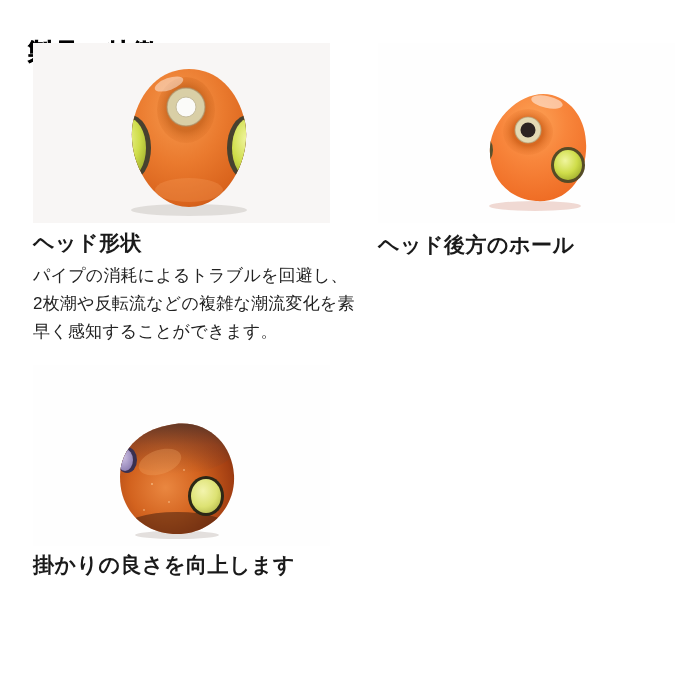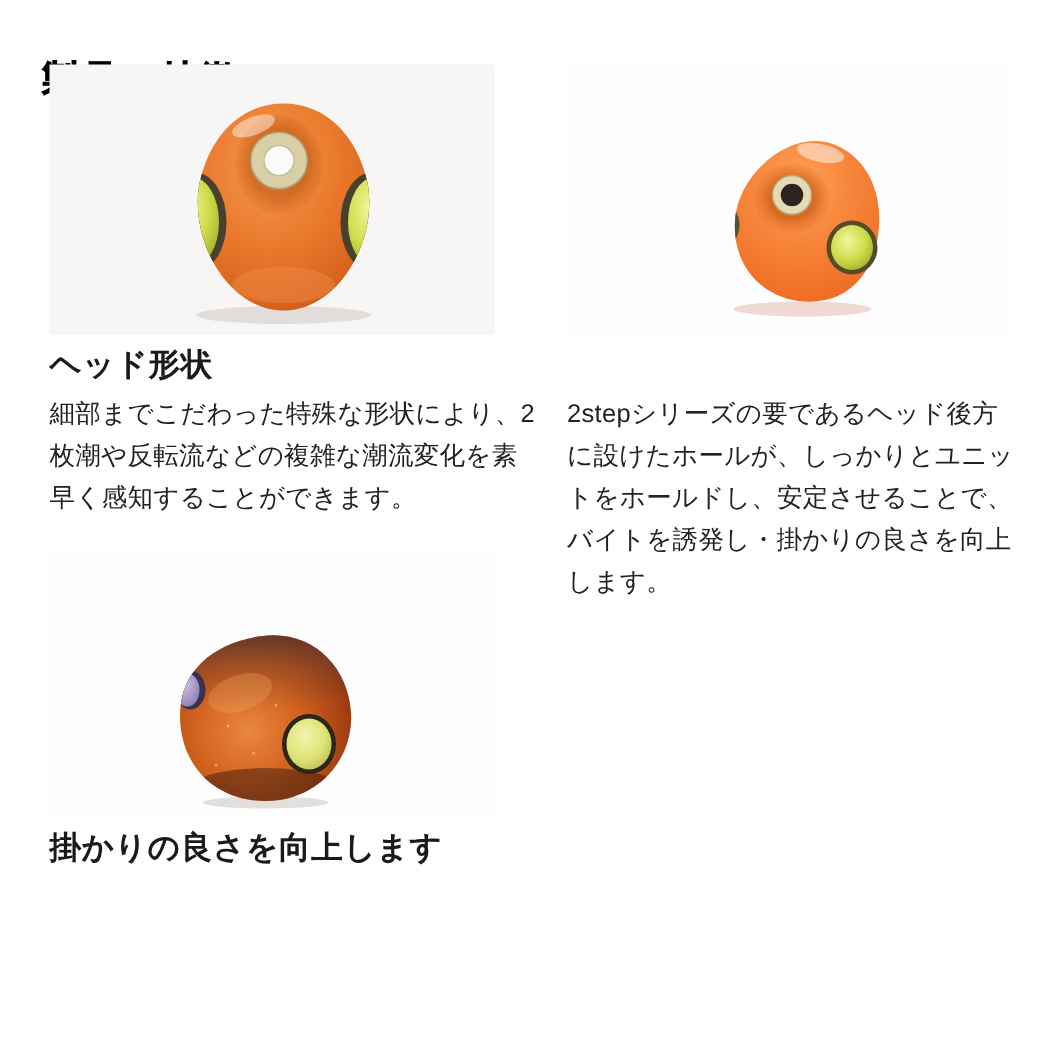--- a/index.html
+++ b/index.html
@@ -121,23 +121,23 @@
       <circle cx="53" cy="40" r="13" fill="#e4dab4"></circle>
       <circle cx="53" cy="40" r="13" fill="none" stroke="#b3a37b" stroke-width="1.2" opacity="0.7"></circle>
       <circle cx="53" cy="40" r="7.5" fill="#2d2422"></circle>
       <ellipse cx="93" cy="75" rx="17" ry="18" fill="#554b26"></ellipse>
       <ellipse cx="93" cy="75" rx="14" ry="15" fill="url(#gemY)"></ellipse>
       <ellipse cx="72" cy="12" rx="16" ry="6" fill="#ffffff" opacity="0.5" transform="rotate(12 72 12)"></ellipse>
     </svg>
   </div>
 
   <h2 class="feature-heading" id="heading-1">ヘッド形状</h2>
-  <p class="feature-body" id="body-1">細部までこだわった特殊な形状により、2枚潮や反転流などの複雑な潮流変化を素早く感知することができます。</p>
+  <p class="feature-body" id="body-1">パイプの消耗によるトラブルを回避し、2枚潮や反転流などの複雑な潮流変化を素早く感知することができます。</p>
 
-  <p class="feature-body" id="body-2">2stepシリーズの要であるヘッド後方に設けたホールが、しっかりとユニットをホールドし、安定させることで、バイトを誘発し・掛かりの良さを向上します。</p>
+  <h2 class="feature-heading" id="heading-2">ヘッド後方のホール</h2>
 
   <div class="image-box white" id="imgbox-3">
     <svg id="lure3" width="126" height="120" viewBox="0 0 126 120">
       <defs>
         <radialGradient id="l3body" cx="0.40" cy="0.58" r="0.78">
           <stop offset="0" stop-color="#ea8740"></stop>
           <stop offset="0.4" stop-color="#d3631f"></stop>
           <stop offset="0.75" stop-color="#a23e12"></stop>
           <stop offset="1" stop-color="#55250e"></stop>
         </radialGradient>

